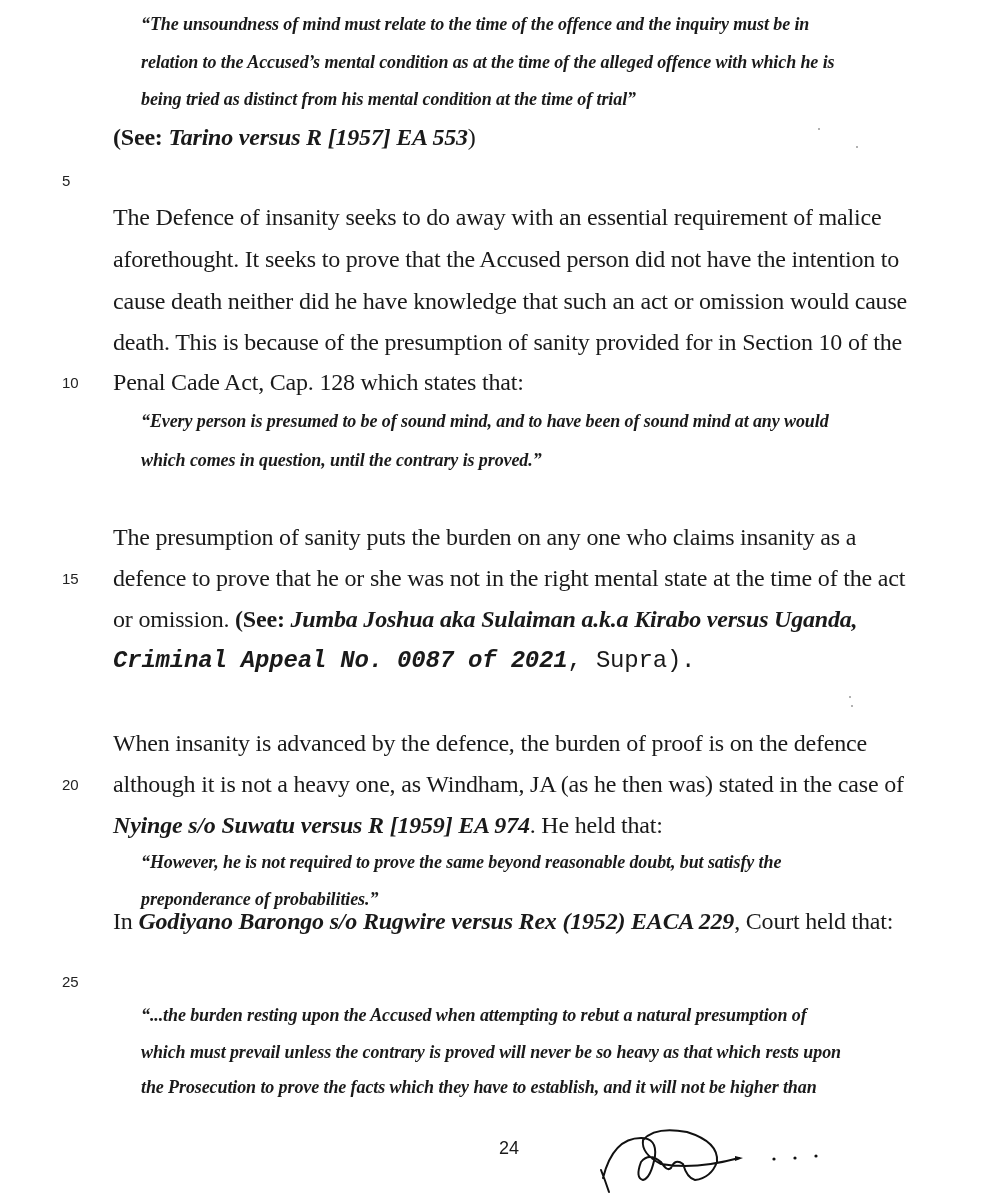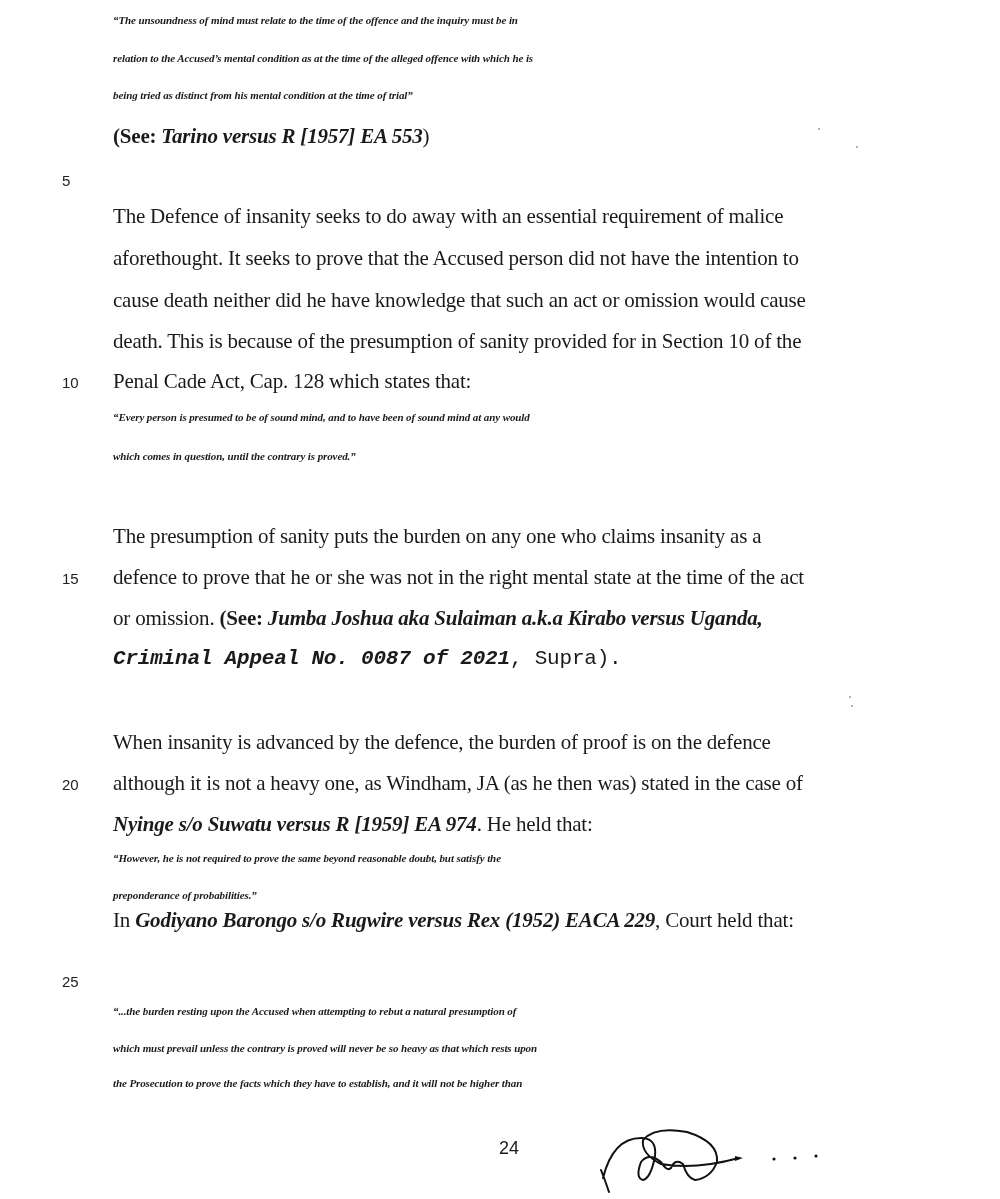--- a/index.html
+++ b/index.html
@@ -1,19 +1,19 @@
 <!DOCTYPE html>
 <html><head>
 <meta charset="utf-8">
 <style>
   html, body { margin: 0; padding: 0; background: #ffffff; }
   body { width: 1000px; height: 1199px; position: relative; overflow: hidden; color: #1a1a1a; }
   .line { position: absolute; left: 113px; white-space: nowrap; font-family: "Liberation Serif", serif; }
-  .body-text { font-size: 21px; letter-spacing: -0.2px; }
-  .quote { font-size: 11px; font-style: italic; font-weight: bold; letter-spacing: -0.1px; }
+  .body-text { font-size: 24px; letter-spacing: -0.2px; }
+  .quote { font-size: 18px; font-style: italic; font-weight: bold; letter-spacing: -0.1px; margin-left: 28px; }
   .lnum { position: absolute; left: 62px; font-family: "Liberation Sans", sans-serif; font-size: 15px; color: #222; }
   .b { font-weight: bold; }
   .bi { font-weight: bold; font-style: italic; }
   .pagenum { position: absolute; left: 499px; top: 1138px; font-family: "Liberation Sans", sans-serif; font-size: 18px; }
   .sig { position: absolute; left: 595px; top: 1118px; }
   .speck { position: absolute; width: 2px; height: 2px; background: #999; border-radius: 1px; }
 </style>
 </head>
 <body>
 

